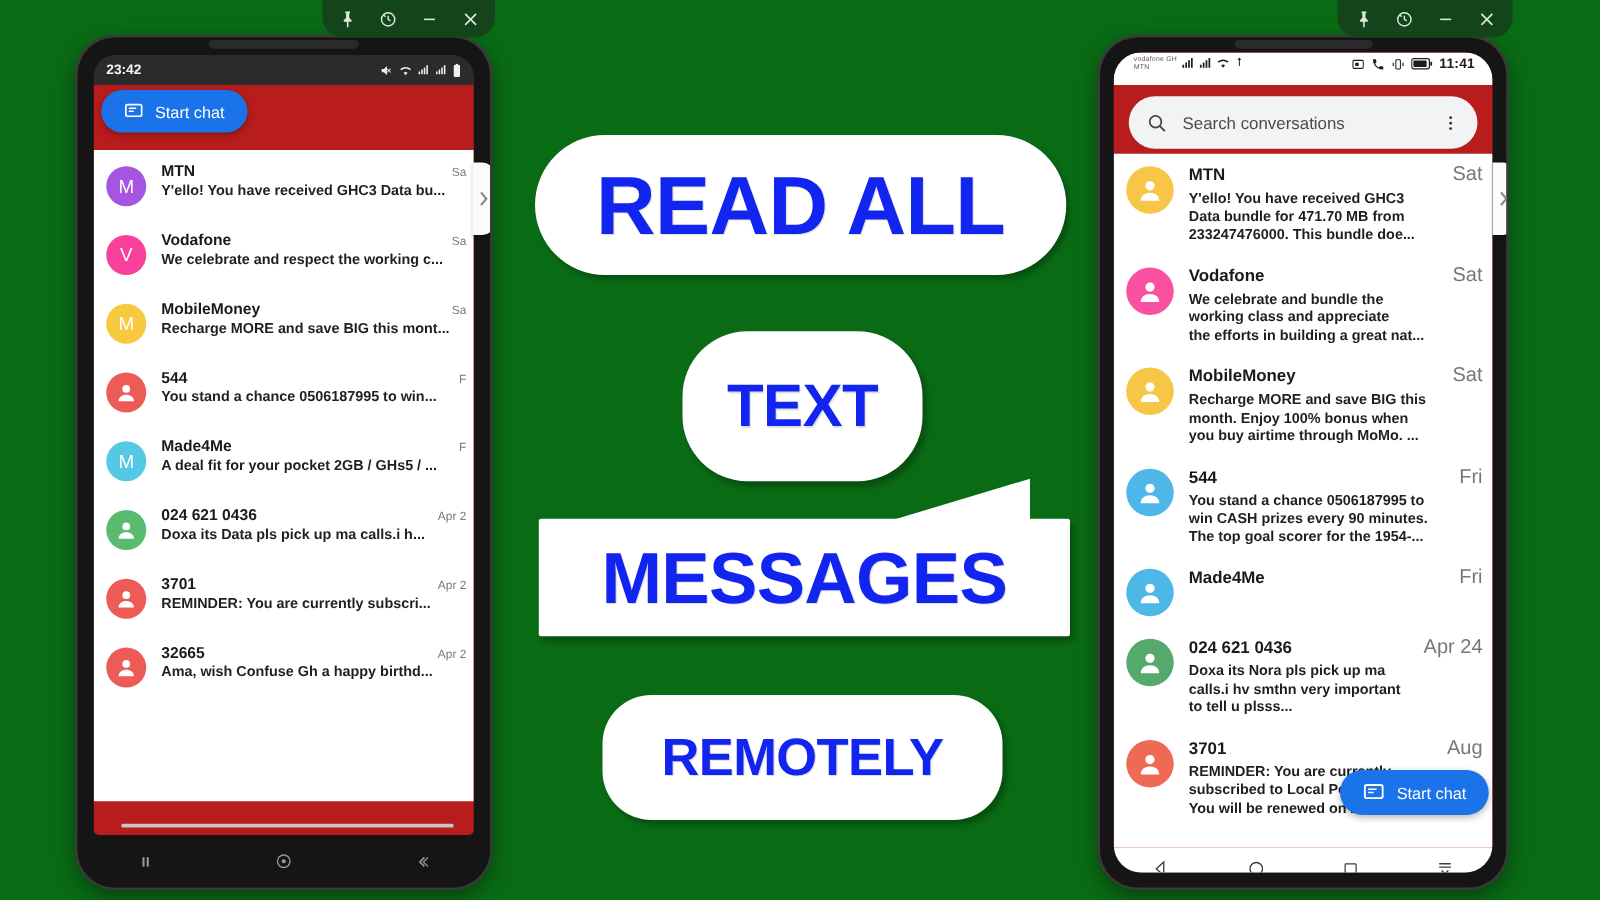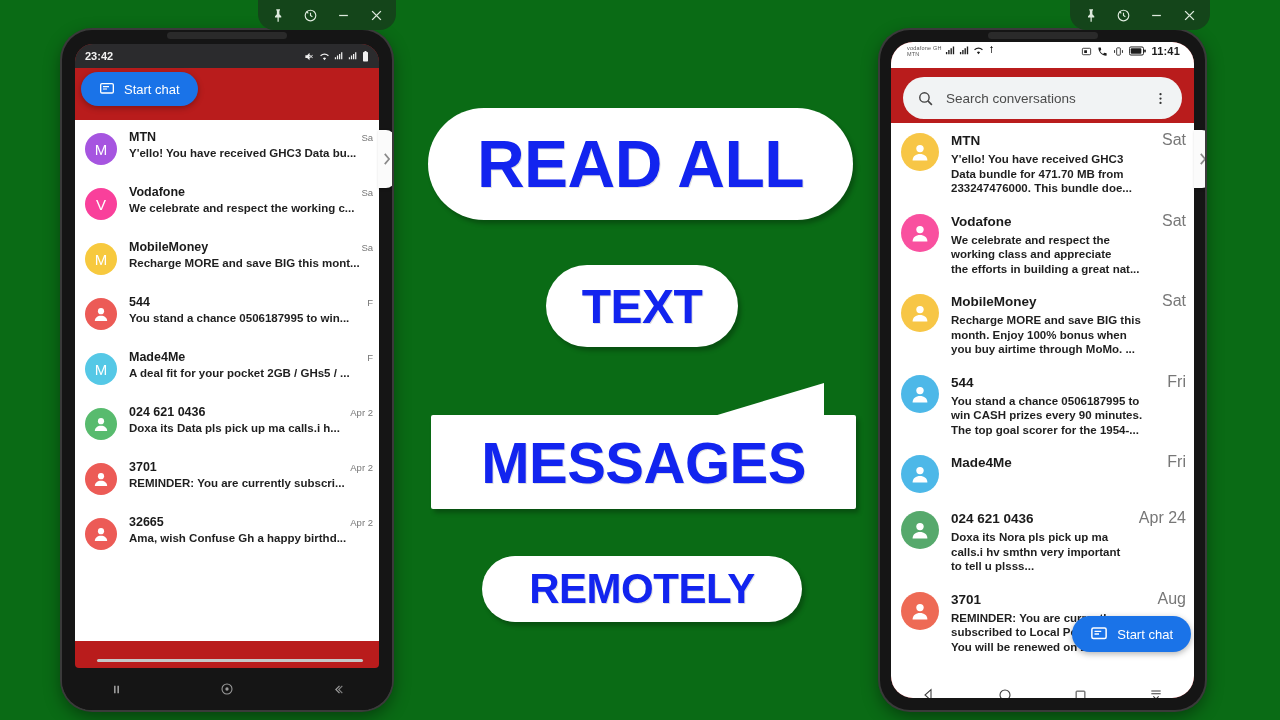--- a/index.html
+++ b/index.html
@@ -186,23 +186,23 @@
     background: #ffffff;
     display: flex; align-items: center; justify-content: center;
     color: #1224ef;
     font-weight: 700;
     letter-spacing: -0.5px;
     z-index: 50;
     box-shadow: 3px 4px 4px rgba(0,0,0,.25);
     text-shadow: 1px 1px 0 rgba(0,0,0,.12);
   }
   #banner-read  { left: 428px; top: 108px; width: 425px; height: 112px; border-radius: 56px; font-size: 66px; }
-  #banner-text  { left: 546px; top: 265px; width: 192px; height: 82px; border-radius: 52px; font-size: 48px; }
+  #banner-text  { left: 546px; top: 265px; width: 192px; height: 120px; border-radius: 52px; font-size: 48px; }
   #banner-msgs  { left: 431px; top: 415px; width: 425px; height: 94px; border-radius: 2px; font-size: 58px; }
-  #banner-remote{ left: 482px; top: 556px; width: 320px; height: 66px; border-radius: 39px; font-size: 42px; }
+  #banner-remote{ left: 482px; top: 556px; width: 320px; height: 100px; border-radius: 39px; font-size: 42px; }
 
   
   #banner-msgs::before {
     content: "";
     position: absolute;
     right: 32px; top: -32px;
     width: 0; height: 0;
     border-left: 110px solid transparent;
     border-bottom: 33px solid #ffffff;
   }
@@ -545,21 +545,21 @@
                 <circle cx="12" cy="8.6" r="3.7"></circle>
                 <path d="M4.6 20.5c0-4.1 3.3-6.4 7.4-6.4s7.4 2.3 7.4 6.4z"></path>
               </svg>
             </div>
             <div class="conv-body">
               <div class="conv-head">
                 <span class="conv-name">Vodafone</span>
                 <span class="conv-time">Sat</span>
               </div>
               <div class="conv-snip">
-                <div>We celebrate and respect the</div>
+                <div>We celebrate and bundle the</div>
                 <div>working class and appreciate</div>
                 <div>the efforts in building a great nat...</div>
               </div>
             </div>
           </div>
           <div class="conv">
             <div class="avatar" style="background: rgb(247, 198, 70);">
               <svg width="24" height="24" viewBox="0 0 24 24">
                 <circle cx="12" cy="8.6" r="3.7"></circle>
                 <path d="M4.6 20.5c0-4.1 3.3-6.4 7.4-6.4s7.4 2.3 7.4 6.4z"></path>

